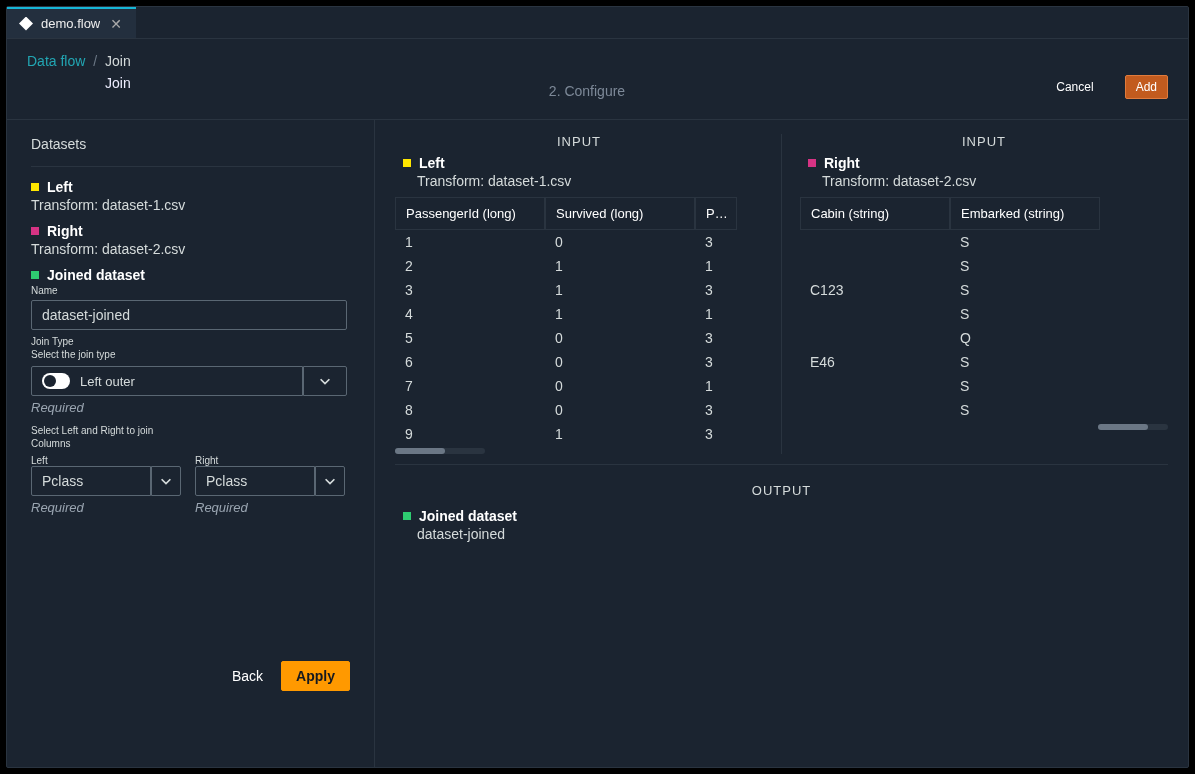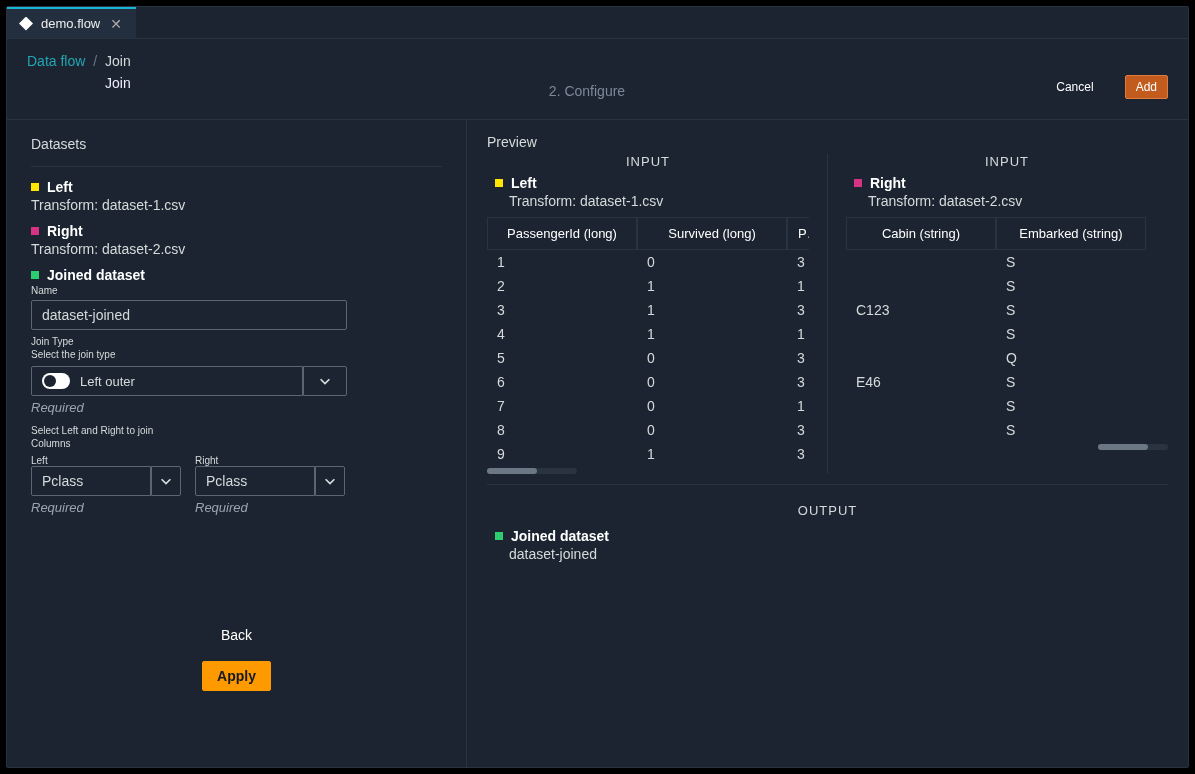--- a/index.html
+++ b/index.html
@@ -18,21 +18,21 @@
   .page-title { font-size: 14px; color: #eef; margin-top: 6px; }
   .header-left { display: flex; flex-direction: column; text-align: right; }
   .header-center { display: flex; gap: 0; margin-top: 22px; }
   .step { padding: 8px 18px 10px; font-size: 14px; color: #7d8998; border-bottom: 2px solid transparent; cursor: pointer; }
   .step.active { color: #fff; font-weight: 700; border-bottom-color: #3fa9f5; }
   .header-right { display: flex; align-items: center; gap: 18px; margin-top: 22px; }
   .btn { font-size: 12px; padding: 4px 12px; border-radius: 2px; cursor: pointer; border: 1px solid transparent; }
   .btn-cancel { background: transparent; color: #fff; }
   .btn-add { background: #c25b1e; color: #fff; border-color: #e07b3c; padding: 4px 10px; }
   .body { flex: 1; display: flex; overflow: hidden; }
-  .sidebar { width: 460px; border-right: 1px solid #2a3440; padding: 16px 24px; display: flex; flex-direction: column; }
+  .sidebar { width: 368px; border-right: 1px solid #2a3440; padding: 16px 24px; display: flex; flex-direction: column; }
   .section-title { font-size: 14px; color: #d5dbdb; margin-bottom: 10px; }
   .ds-item { margin-bottom: 10px; }
   .ds-head { display: flex; align-items: center; gap: 8px; font-size: 14px; color: #fff; font-weight: 700; }
   .swatch { width: 8px; height: 8px; display: inline-block; }
   .swatch.yellow { background: #ffe600; }
   .swatch.magenta { background: #d63384; }
   .swatch.green { background: #2ecc71; }
   .ds-sub { font-size: 14px; color: #d5dbdb; margin-left: 0; margin-top: 2px; }
   .label { font-size: 10px; color: #d5dbdb; margin-top: 2px; }
   .input, .select, .dropdown { background: #1b2430; border: 1px solid #5a6773; color: #d5dbdb; font-size: 14px; padding: 6px 10px; border-radius: 2px; width: 100%; }
@@ -43,32 +43,32 @@
   .dropdown-caret { width: 44px; display: flex; align-items: center; justify-content: center; background: #1b2430; border: 1px solid #5a6773; border-left: 1px solid #5a6773; border-radius: 0 2px 2px 0; cursor: pointer; }
   .toggle { width: 28px; height: 16px; border-radius: 10px; background: #fff; position: relative; }
   .toggle::after { content: ""; position: absolute; width: 12px; height: 12px; border-radius: 50%; background: #1b2430; top: 2px; left: 2px; }
   .cols { margin-top: 10px; }
   .col-pair { display: flex; gap: 14px; margin-top: 4px; }
   .col { display: flex; flex-direction: column; width: 150px; }
   .select-wrap { display: flex; }
   .select-main { flex: 1; background: #1b2430; border: 1px solid #5a6773; border-radius: 2px 0 0 2px; padding: 6px 10px; font-size: 14px; }
   .select-caret { width: 30px; display: flex; align-items: center; justify-content: center; background: #1b2430; border: 1px solid #5a6773; border-left: 1px solid #5a6773; border-radius: 0 2px 2px 0; cursor: pointer; }
   .sidebar-spacer { flex: 1; }
-  .sidebar-footer { display: flex; justify-content: flex-end; gap: 18px; padding: 10px 0 60px 0; align-items: center; flex-direction: column; }
+  .sidebar-footer { display: flex; justify-content: flex-end; gap: 18px; padding: 10px 0 60px 0; align-items: center; }
   .btn-back { background: transparent; color: #fff; border: none; font-size: 14px; cursor: pointer; }
   .btn-apply { background: #ff9900; color: #16191f; font-weight: 700; border: 1px solid #ff9900; padding: 6px 14px; font-size: 14px; border-radius: 2px; cursor: pointer; }
   .preview { flex: 1; padding: 14px 20px; overflow: hidden; display: flex; flex-direction: column; }
   .preview-title { font-size: 14px; color: #d5dbdb; margin-bottom: 4px; }
   .inputs { display: flex; gap: 0; border-bottom: 1px solid #2a3440; padding-bottom: 10px; }
   .input-pane { flex: 1; display: flex; flex-direction: column; min-width: 0; }
   .input-pane.left-pane { border-right: 1px solid #2a3440; padding-right: 18px; }
   .input-pane.right-pane { padding-left: 18px; }
   .pane-title { text-align: center; font-size: 13px; letter-spacing: 1px; color: #d5dbdb; margin-bottom: 6px; }
   .table { border: 0; width: 100%; font-size: 14px; overflow: hidden; }
-  .thead { display: flex; text-align: center; }
+  .thead { display: flex; }
   .th { flex: 1; padding: 8px 10px; border: 1px solid #2a3440; color: #fff; font-size: 13px; white-space: nowrap; overflow: hidden; text-overflow: ellipsis; }
   .tbody { display: flex; flex-direction: column; position: relative; }
   .tr { display: flex; }
   .td { flex: 1; padding: 4px 10px; color: #d5dbdb; font-size: 14px; white-space: nowrap; overflow: hidden; }
   .hscroll { height: 6px; background: #2a3440; margin-top: 2px; border-radius: 3px; position: relative; width: 90px; }
   .hscroll .thumb { position: absolute; height: 100%; width: 50px; background: #6b7785; border-radius: 3px; }
   .hscroll.right { align-self: flex-end; width: 70px; }
   .output { margin-top: 18px; }
   .output-title { text-align: center; font-size: 13px; letter-spacing: 1px; color: #d5dbdb; margin-bottom: 10px; }
   .caret-svg { width: 14px; height: 14px; fill: none; stroke: #d5dbdb; stroke-width: 2; }
@@ -182,21 +182,20 @@
       </div>
 
       <div class="sidebar-spacer"></div>
       <div class="sidebar-footer">
         <button class="btn-back">Back</button>
         <button class="btn-apply">Apply</button>
       </div>
     </div>
 
     <div class="preview">
-      <div class="preview-title">Preview</div>
       <div class="inputs">
 
         <div class="input-pane left-pane">
           <div class="pane-title">INPUT</div>
           <div class="ds-head" style="margin-left:8px">
             <span class="swatch yellow"></span>
             <span>Left</span>
           </div>
           <div class="ds-sub" style="margin-left:22px">Transform: dataset-1.csv</div>
           <div class="table" style="margin-top:8px">

